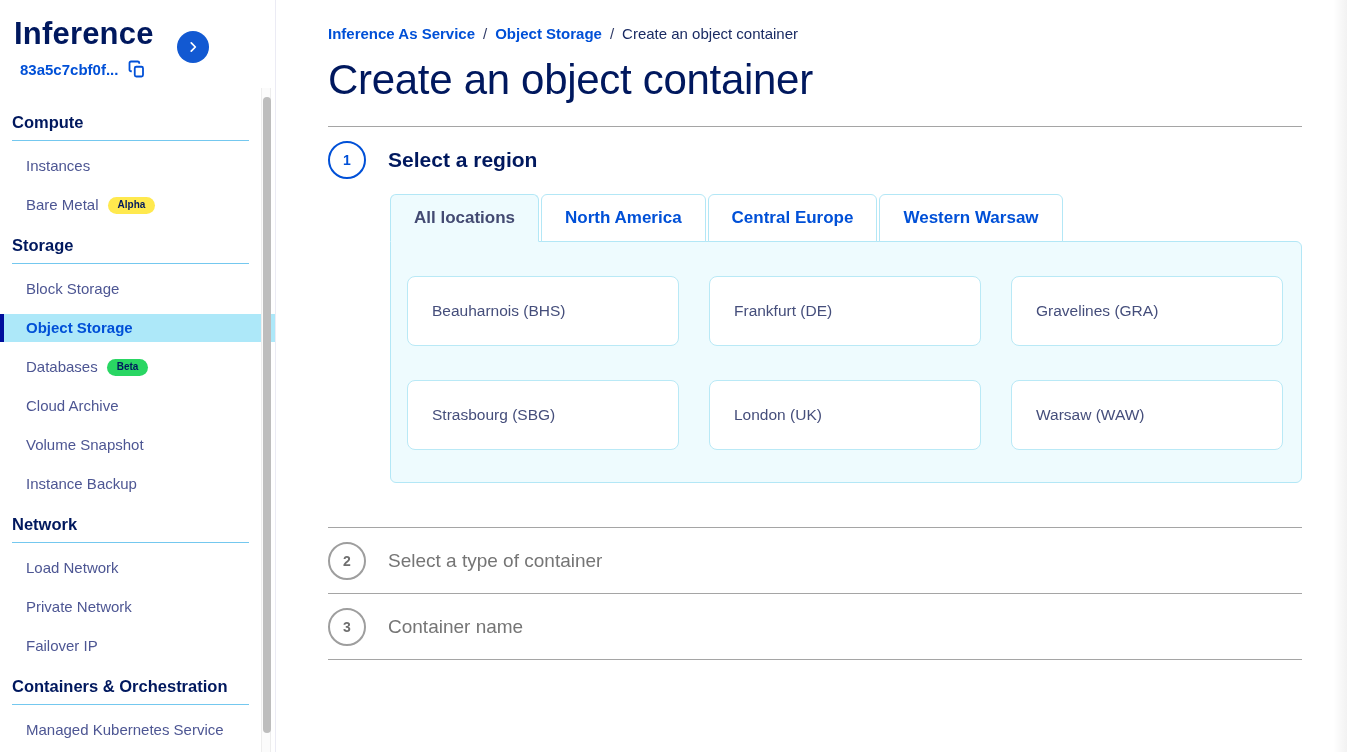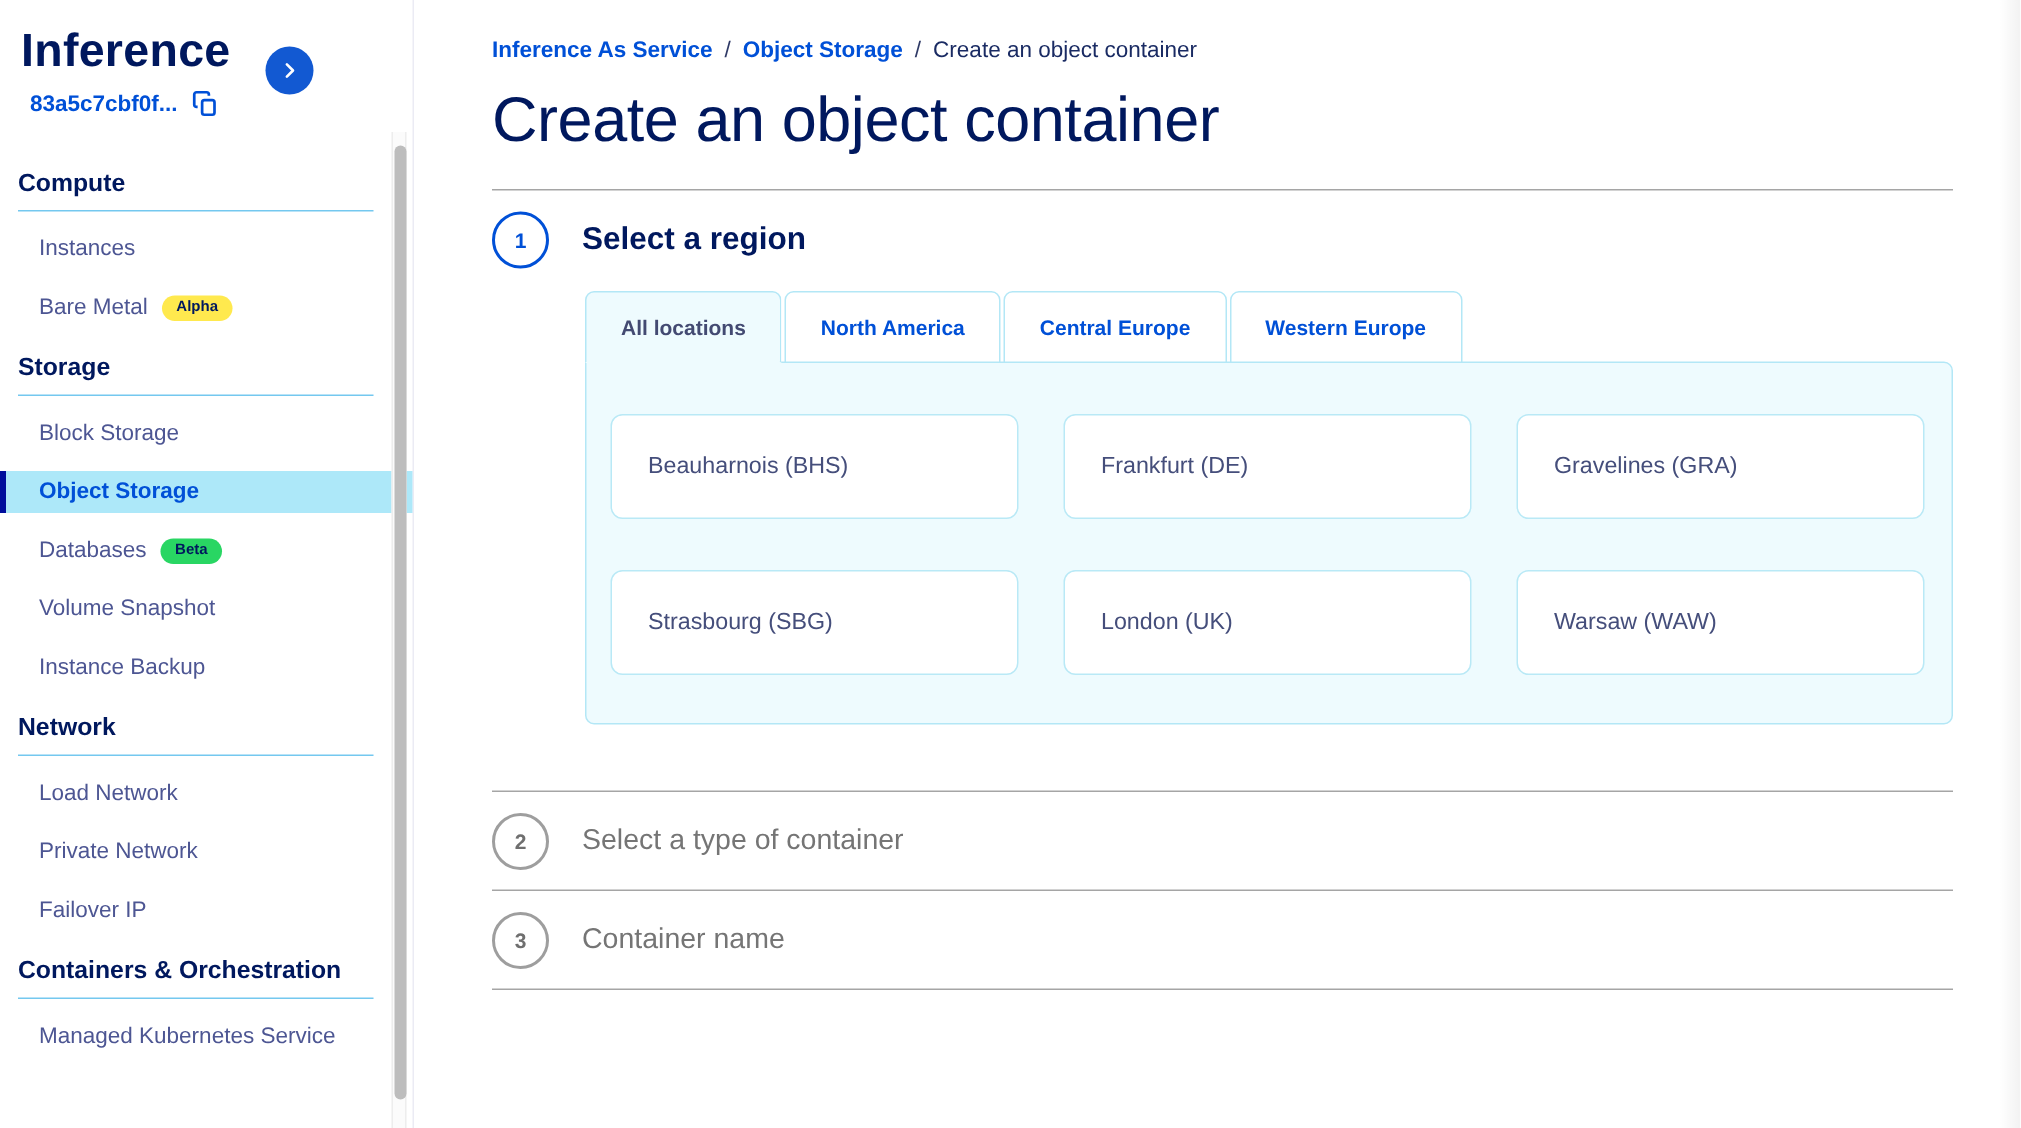--- a/index.html
+++ b/index.html
@@ -63,21 +63,21 @@
   .step-num.blue { border:2px solid #0050d7; color:#0050d7; }
   .step-num.gray { border:2px solid #9e9e9e; color:#6f6f6f; }
   .step-title-active { font-size:21px; font-weight:600; color:#00185e; }
   .step-row { display:flex; align-items:center; gap:22px; height:65px; }
   .step-title-inactive { font-size:19px; font-weight:400; color:#757575; }
 
   
   .region-block { margin-left:62px; margin-bottom:44px; }
   .tabs { display:flex; position:relative; z-index:2; margin-bottom:-1px; }
   .tab { background:#fff; border:1px solid #b3e7f6; border-radius:6px 6px 0 0;
-         padding:13px 23px 13px 23px; font-size:14px; font-weight:bold; color:#0050d7;
+         padding:13px 23px 13px 23px; font-size:17px; font-weight:bold; color:#0050d7;
          margin-right:2px; cursor:pointer; line-height:20px; }
   .tab.active { background:#eefbfe; border-bottom-color:#eefbfe; color:#434a72; }
 
   .region-panel { background:#eefbfe; border:1px solid #b3e7f6;
                   border-radius:0 6px 6px 6px; padding:34px 18px 32px 16px; }
   .region-grid { display:grid; grid-template-columns:repeat(3, 1fr); gap:34px 30px; }
   .region-card { background:#fff; border:1px solid #b9e9f6; border-radius:8px;
                  height:70px; display:flex; align-items:center; padding-left:24px;
                  font-size:15.5px; color:#454e7b; cursor:pointer; }
 </style>
@@ -128,20 +128,23 @@
         <span>Block Storage</span>
       </div>
       <div class="nav-item active">
         <span>Object Storage</span>
       </div>
       <div class="nav-item">
         <span>Databases</span>
         <span class="badge badge-beta">Beta</span>
       </div>
       <div class="nav-item">
+        <span>Cloud Archive</span>
+      </div>
+      <div class="nav-item">
         <span>Volume Snapshot</span>
       </div>
       <div class="nav-item">
         <span>Instance Backup</span>
       </div>
 
       <div class="section-title">Network</div>
       <hr class="section-underline">
       <div class="nav-item">
         <span>Load Network</span>
@@ -184,21 +187,21 @@
       <div class="step-header">
         <div class="step-num blue">1</div>
         <h2 class="step-title-active">Select a region</h2>
       </div>
 
       <div class="region-block">
         <div class="tabs">
           <div class="tab active">All locations</div>
           <div class="tab">North America</div>
           <div class="tab">Central Europe</div>
-          <div class="tab">Western Europe</div>
+          <div class="tab">Western Warsaw</div>
         </div>
 
         <div class="region-panel">
           <div class="region-grid">
             <div class="region-card">Beauharnois (BHS)</div>
             <div class="region-card">Frankfurt (DE)</div>
             <div class="region-card">Gravelines (GRA)</div>
             <div class="region-card">Strasbourg (SBG)</div>
             <div class="region-card">London (UK)</div>
             <div class="region-card">Warsaw (WAW)</div>

